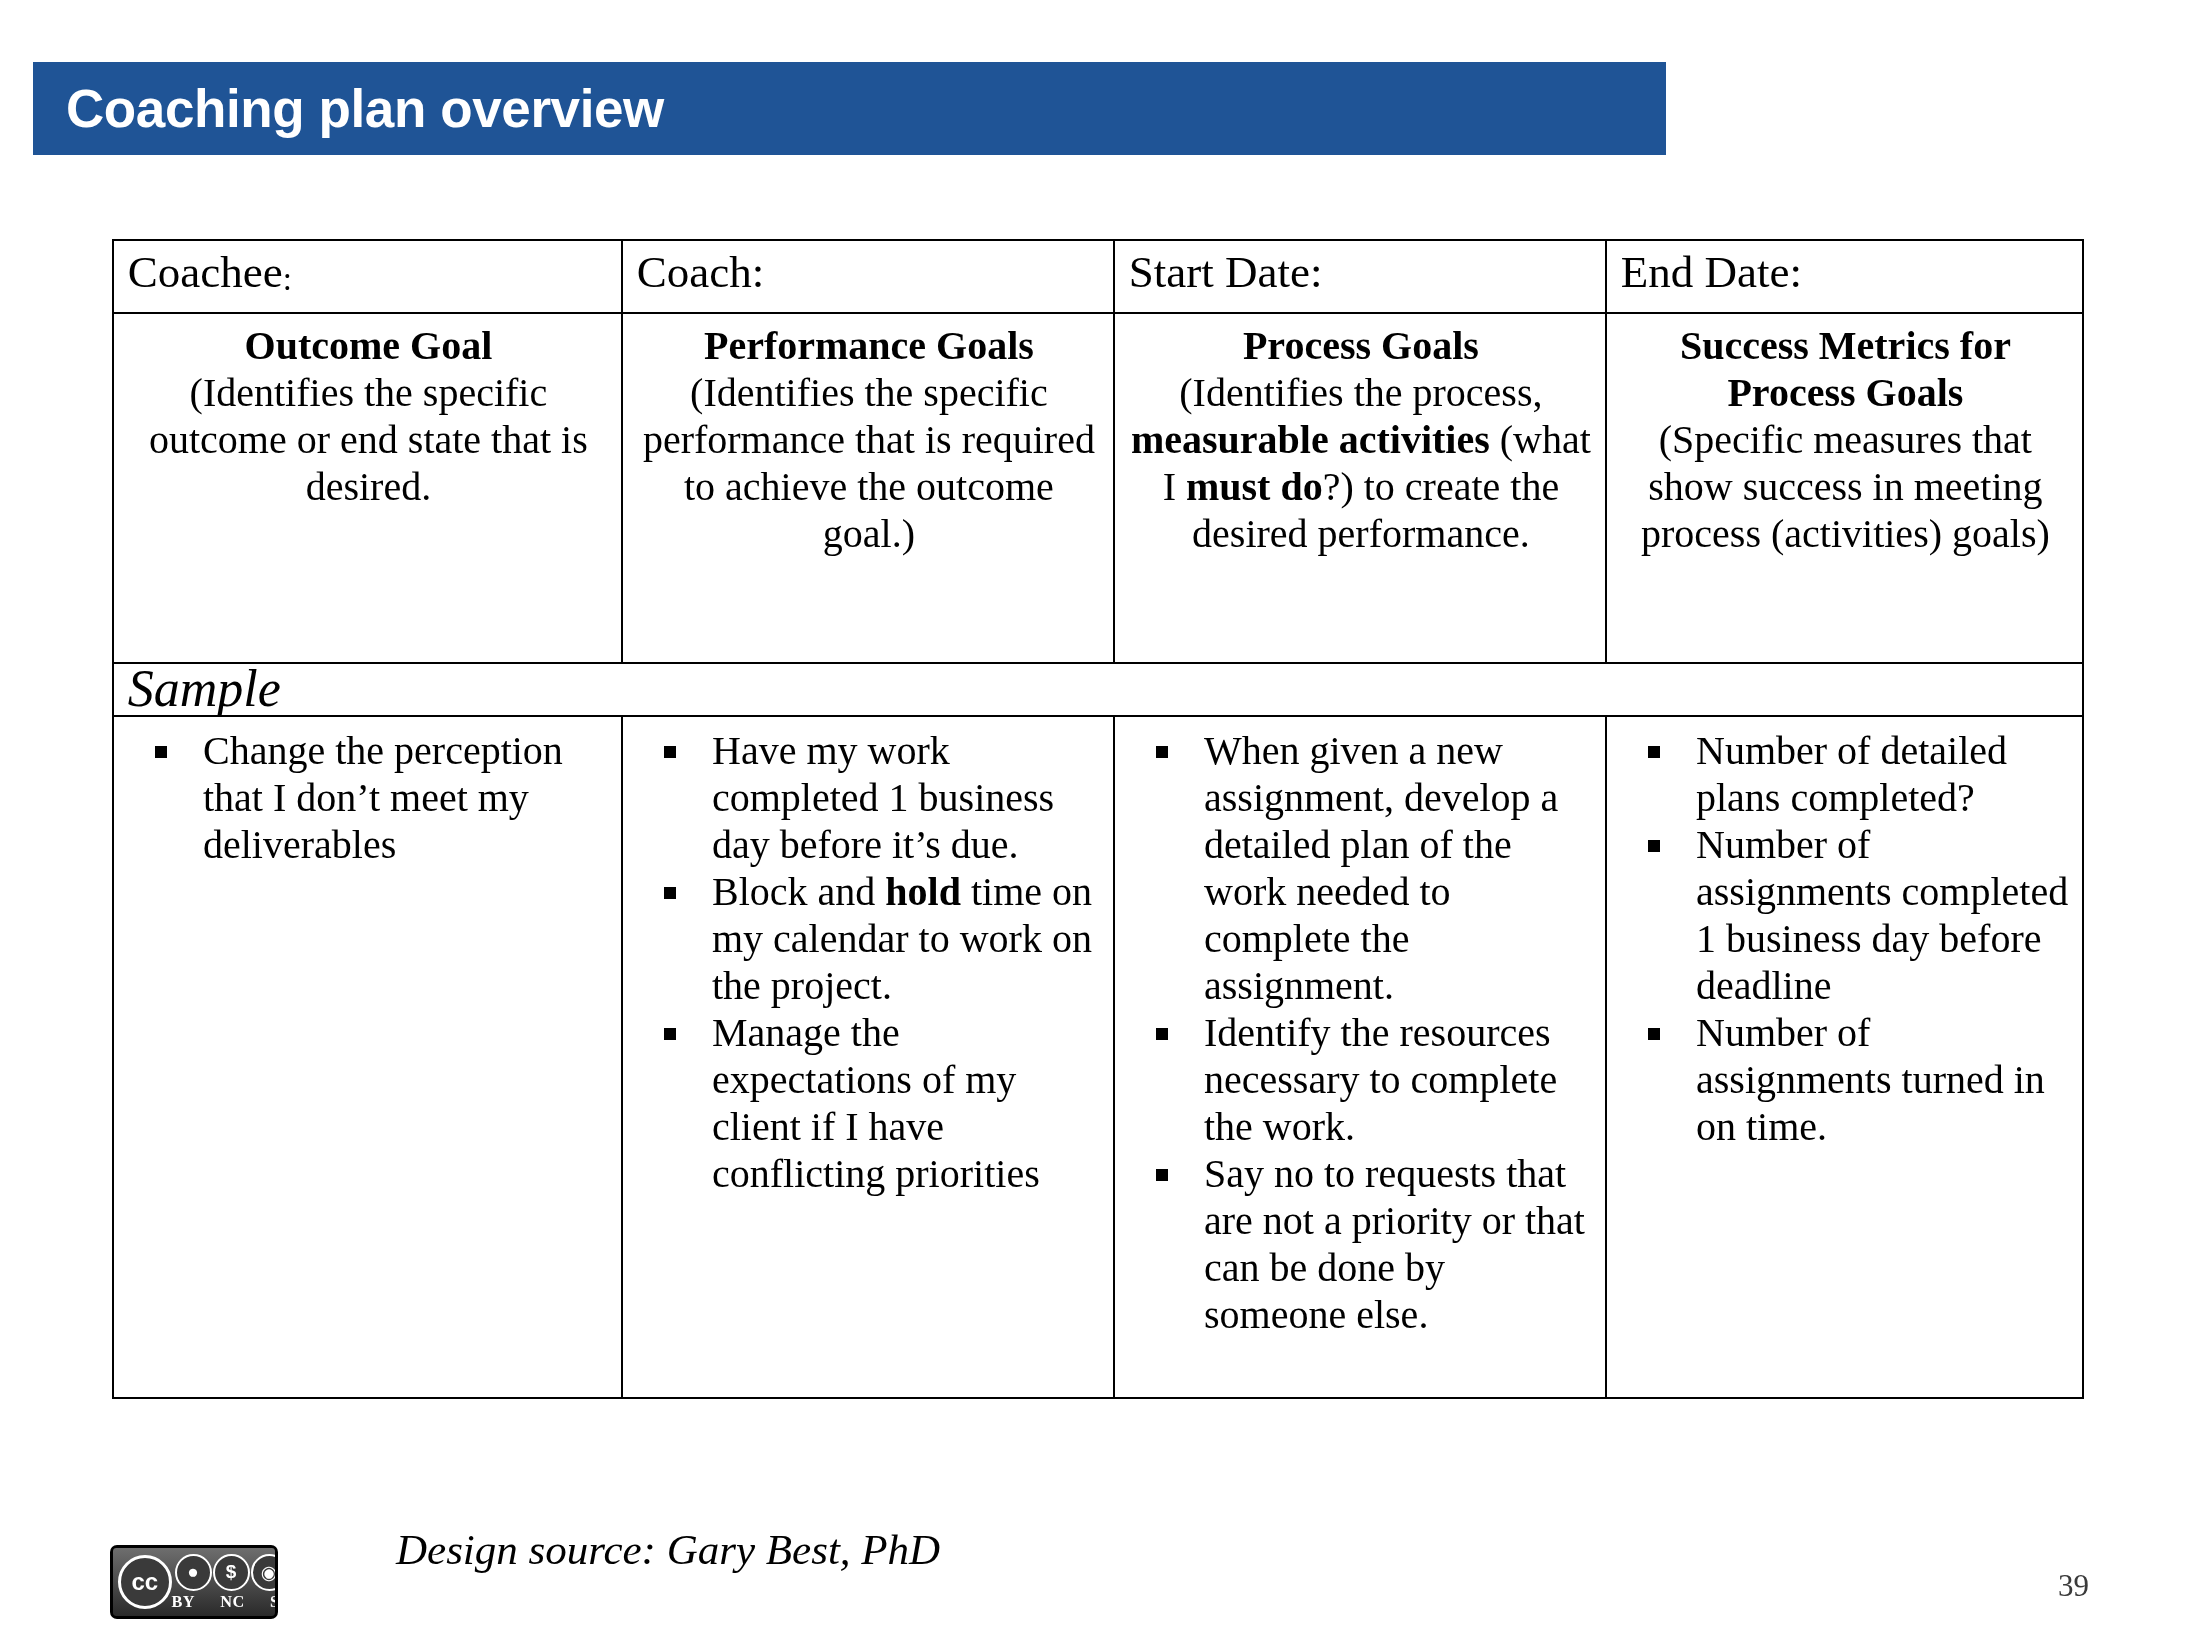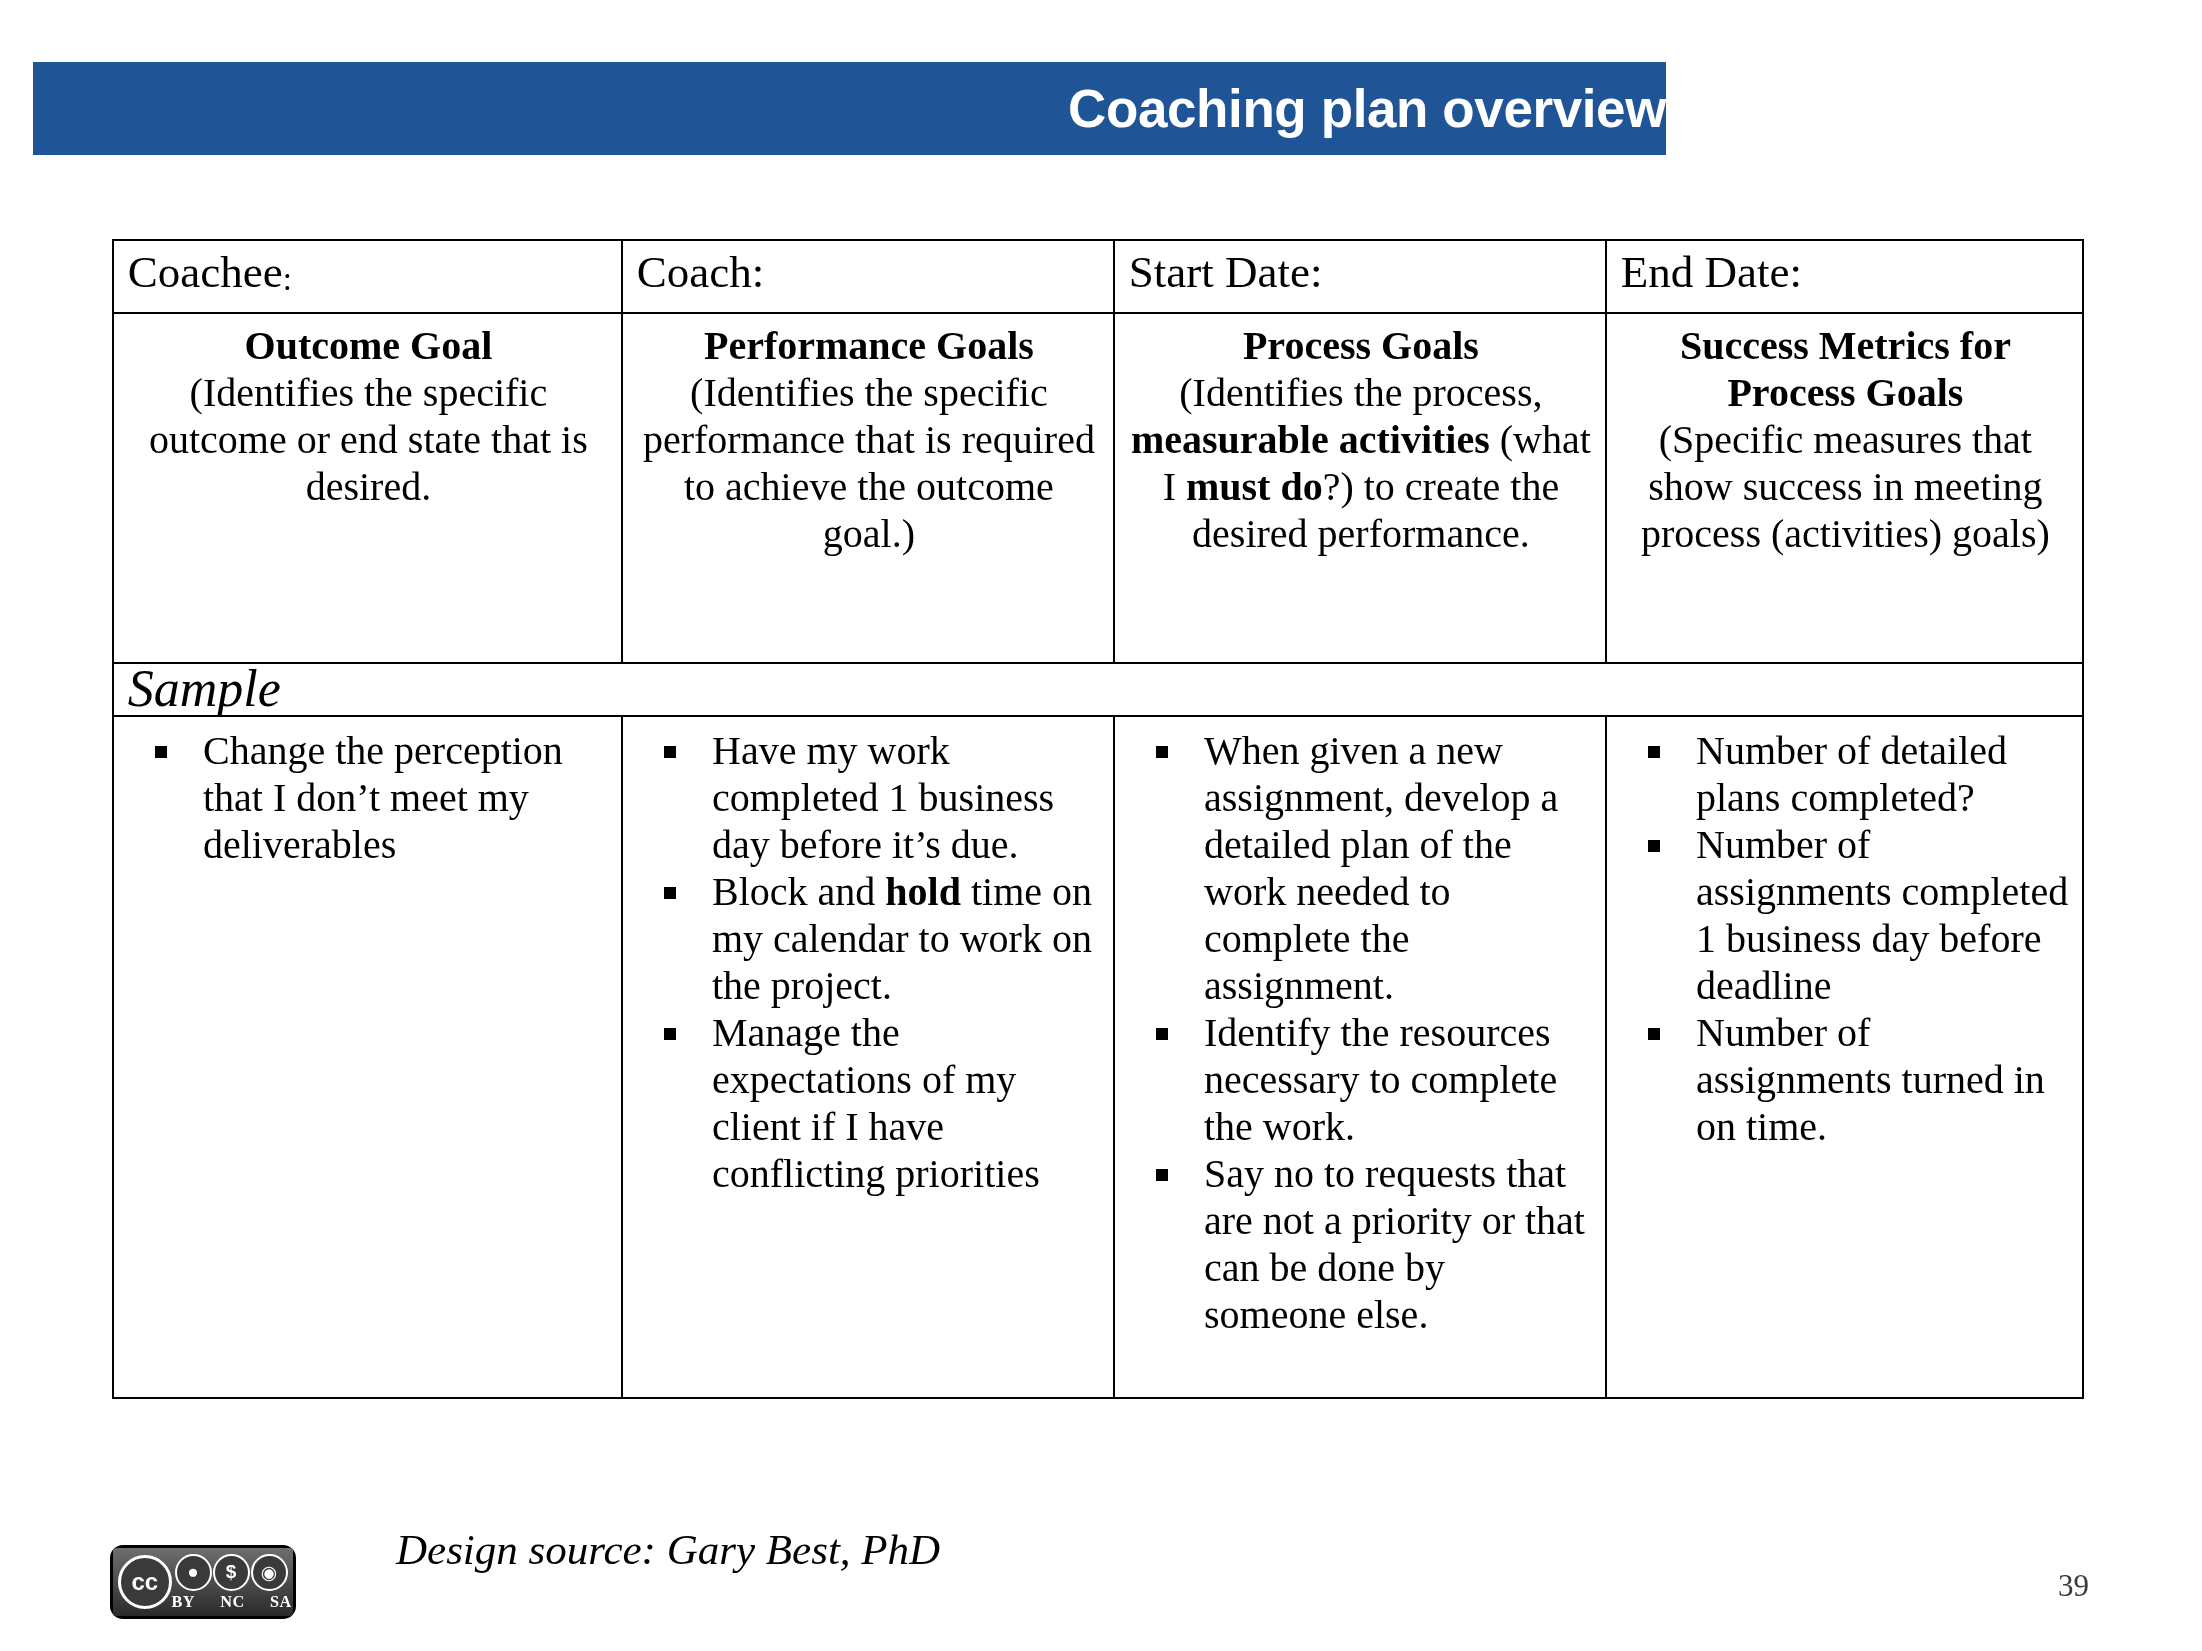--- a/index.html
+++ b/index.html
@@ -18,21 +18,20 @@
   
   #title-banner {
     position: absolute;
     left: 33px;
     top: 62px;
     width: 1633px;
     height: 93px;
     background: #1F5496;
     display: flex;
     align-items: center;
-    justify-content: flex-end;
   }
   #title-text {
     color: #ffffff;
     font-family: "Liberation Sans", "DejaVu Sans", sans-serif;
     font-weight: bold;
     font-size: 53px;
     letter-spacing: -0.4px;
     margin-left: 33px;
     white-space: nowrap;
   }
@@ -136,24 +135,24 @@
     top: 1568px;
     font-size: 31px;
     color: #3a3a3a;
   }
 
   
   #cc-badge {
     position: absolute;
     left: 110px;
     top: 1545px;
-    width: 186px;
+    width: 168px;
     height: 74px;
     background: #000000;
-    border-radius: 13px;
+    border-radius: 7px;
     padding: 2.6px;
     box-sizing: border-box;
   }
   #cc-badge-inner {
     position: relative;
     width: 100%;
     height: 100%;
     background: linear-gradient(#6e6e6e, #2a2a2a);
     border-radius: 3.4px;
     overflow: hidden;

